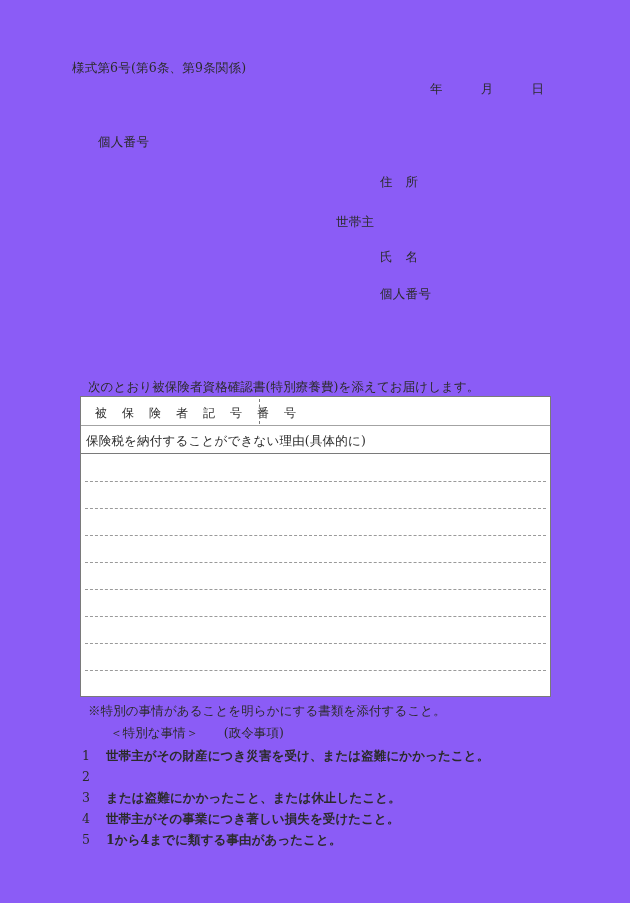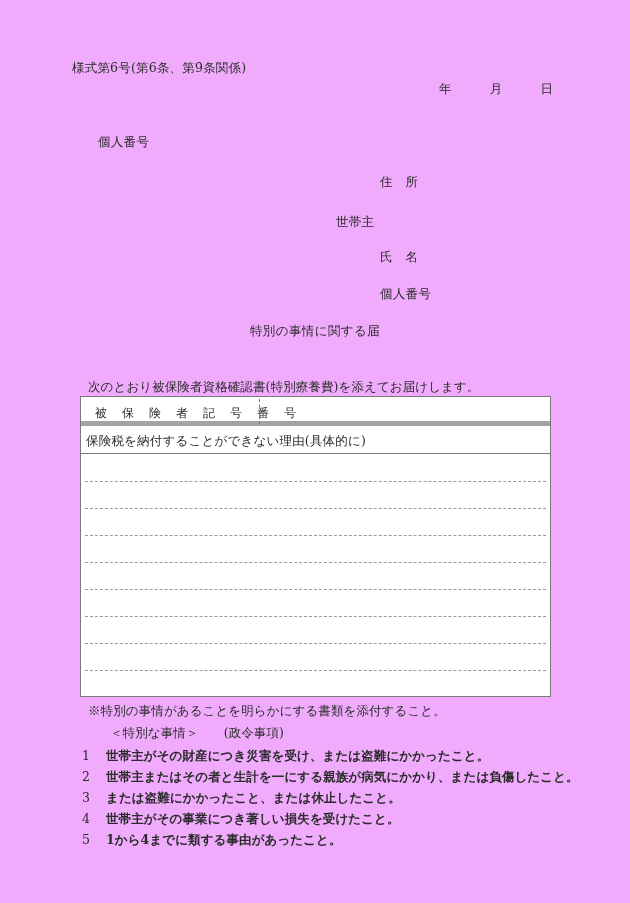--- a/index.html
+++ b/index.html
@@ -12,21 +12,21 @@
     height: 903px;
     position: relative;
     font-family: "DejaVu Serif", "Liberation Serif", serif;
     color: #2b2b2b;
     overflow: hidden;
   }
 
   .page {
     position: absolute;
     inset: 0;
-    background: #f0abfc;
+    background: #8b5cf6;
   }
 
   
   .t {
     position: absolute;
     white-space: pre;
     line-height: 1;
   }
 
   
@@ -34,21 +34,20 @@
     left: 72px;
     top: 62px;
     font-size: 12.5px;
     letter-spacing: 0.2px;
   }
   .date-line {
     left: 430px;
     top: 83px;
     font-size: 12.5px;
     letter-spacing: 0.2px;
-    margin-left: 9px;
   }
   .addressee {
     left: 98px;
     top: 136px;
     font-size: 12.5px;
     letter-spacing: 0.3px;
   }
 
   
   .lbl-address {
@@ -103,21 +102,21 @@
     border: 1px solid #7a7a7a;
     box-sizing: border-box;
     background: #fff;
   }
   .tbl-row-kigo {
     position: absolute;
     left: 0;
     top: 0;
     width: 100%;
     height: 29px;
-    border-bottom: 5px solid #a3a3a3;
+    border-bottom: 1px solid #a3a3a3;
     box-sizing: border-box;
   }
   .kigo-label {
     position: absolute;
     left: 14px;
     top: 8px;
     font-size: 12px;
     letter-spacing: 5.6px;
     white-space: pre;
   }
@@ -212,21 +211,20 @@
   <div class="t addressee">個人番号</div>
 
   <div class="t lbl-address">住　所</div>
 
   <div class="t lbl-householder">世帯主</div>
 
   <div class="t lbl-name">氏　名</div>
 
   <div class="t lbl-mynumber">個人番号</div>
 
-  <div class="t doc-title">特別の事情に関する届</div>
 
   <div class="t lead">次のとおり被保険者資格確認書(特別療養費)を添えてお届けします。</div>
 
   <div class="tbl">
 
     <div class="tbl-row-kigo">
       <div class="kigo-label">被 保 険 者 記 号 番 号</div>
       <div class="kigo-divider"></div>
       <div style="position:absolute;left:186px;top:7px;font-size:12.5px;"></div>
     </div>
@@ -252,21 +250,20 @@
 
   <div class="t note-sub">＜特別な事情＞　　(政令事項)</div>
 
   <div class="list">
     <div class="li">
       <span class="li-num">1</span>
       <span class="li-txt">世帯主がその財産につき災害を受け、または盗難にかかったこと。</span>
     </div>
     <div class="li">
       <span class="li-num">2</span>
-      <span class="li-txt">世帯主またはその者と生計を一にする親族が病気にかかり、または負傷したこと。</span>
     </div>
     <div class="li">
       <span class="li-num">3</span>
       <span class="li-txt">または盗難にかかったこと、または休止したこと。</span>
     </div>
     <div class="li">
       <span class="li-num">4</span>
       <span class="li-txt">世帯主がその事業につき著しい損失を受けたこと。</span>
     </div>
     <div class="li">

